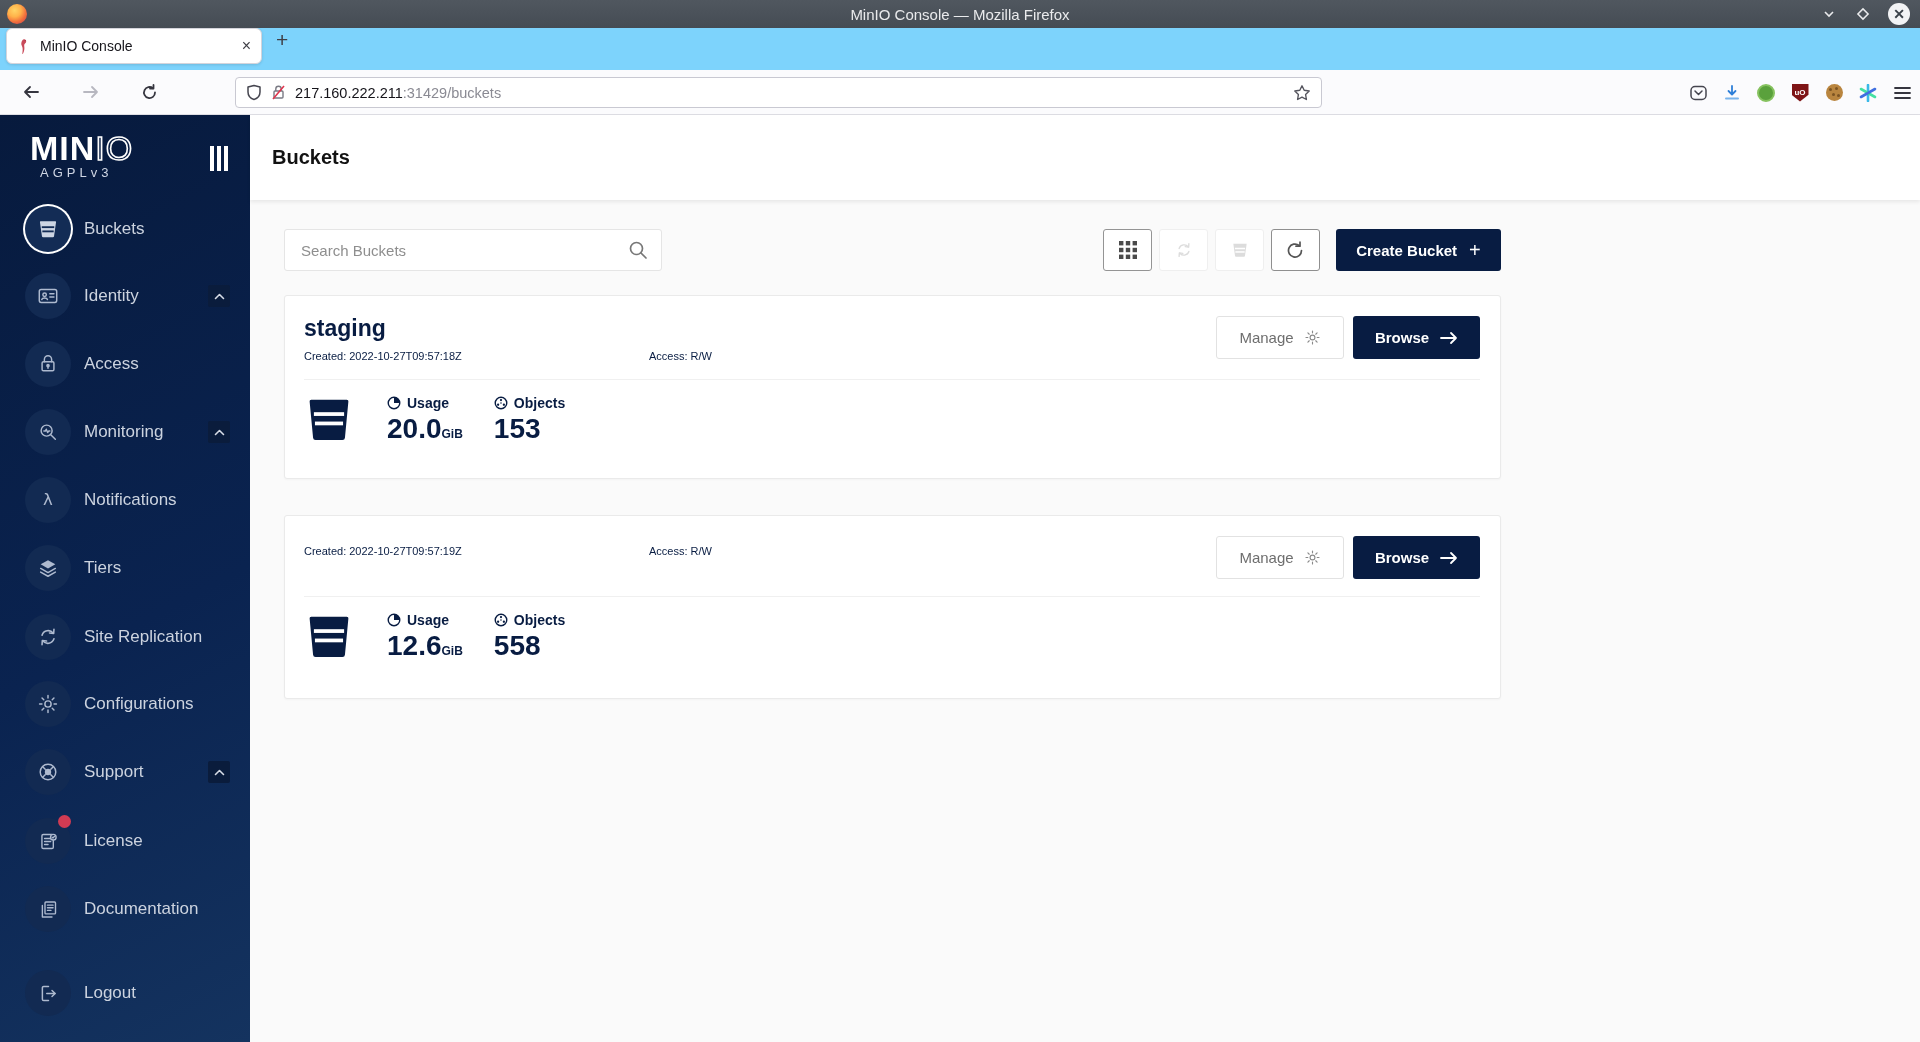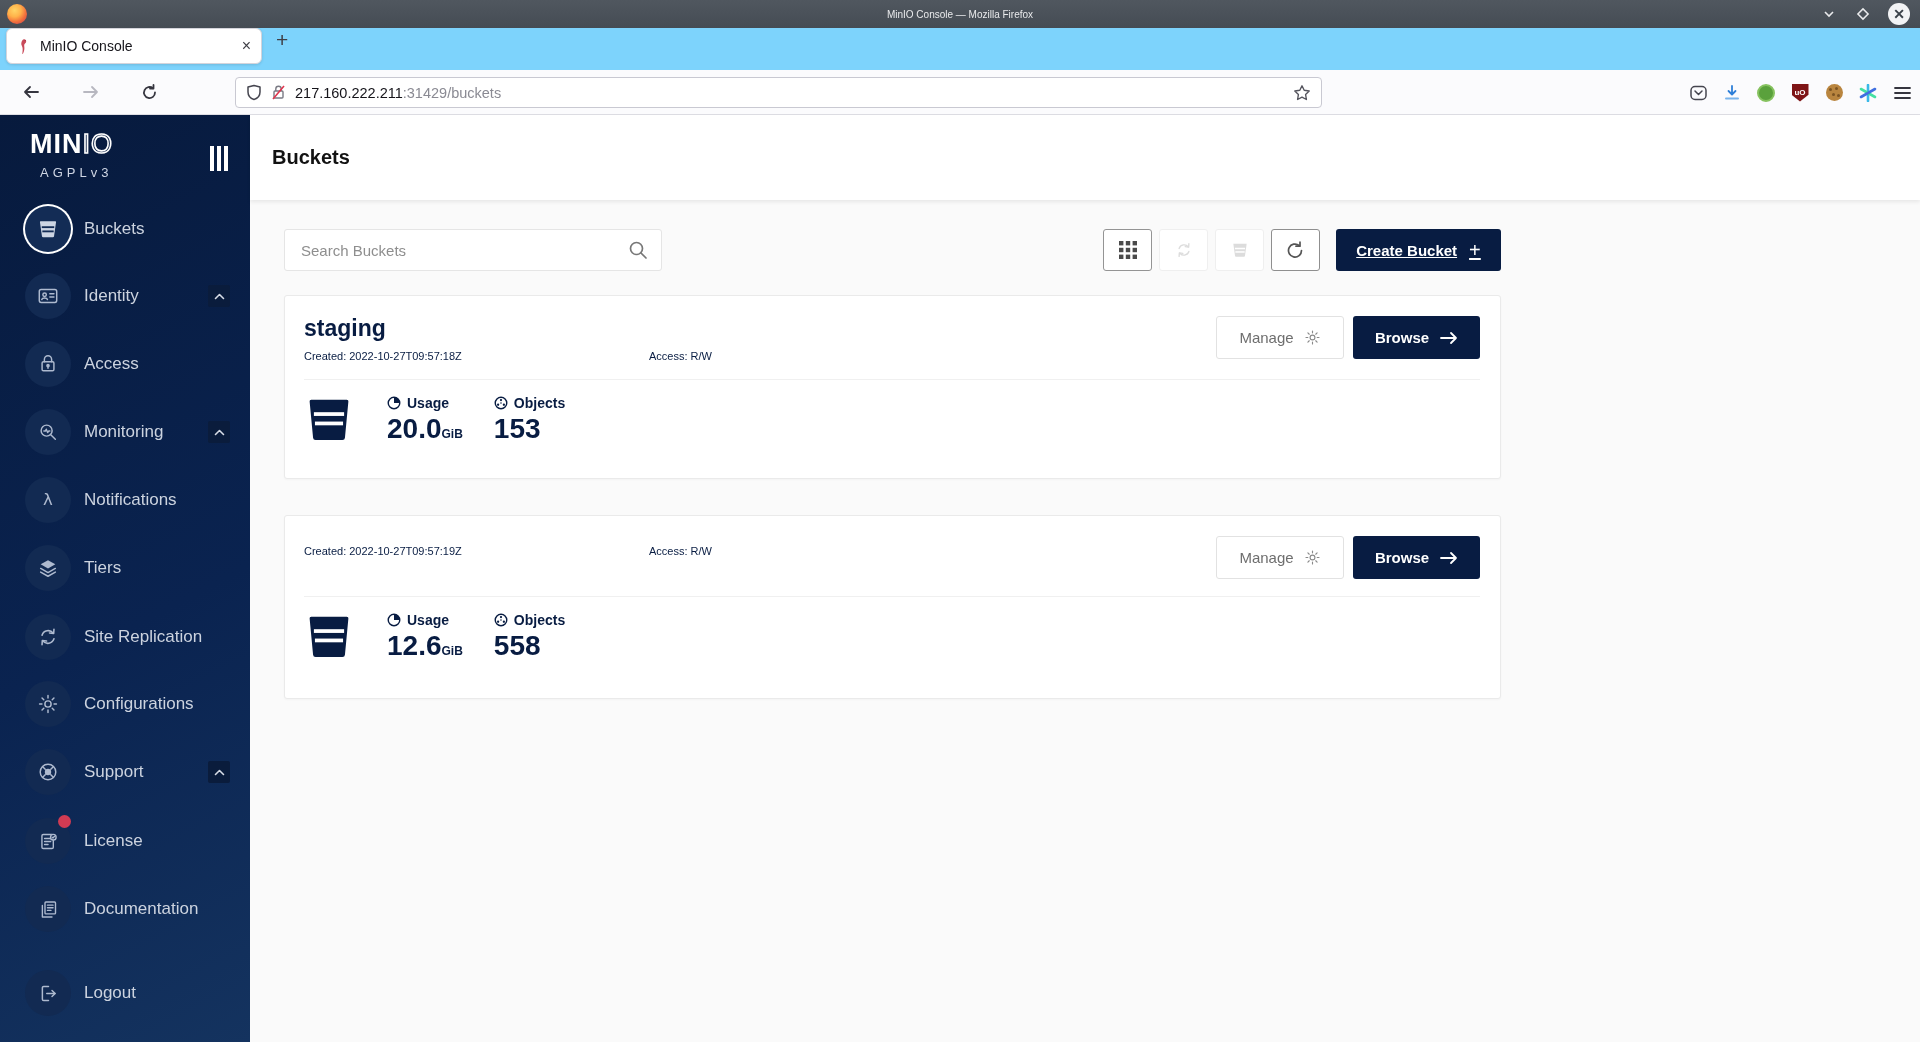--- a/index.html
+++ b/index.html
@@ -4,21 +4,21 @@
 <style>
   * { margin:0; padding:0; box-sizing:border-box; }
   html,body { width:1920px; height:1042px; overflow:hidden; }
   body { font-family:"Liberation Sans", sans-serif; background:#fafafa; }
   .stage { position:relative; width:1920px; height:1042px; }
 
   
   .titlebar { position:relative; height:28px; background:linear-gradient(#50575f,#454c54); display:flex; align-items:center; }
   .ff-logo { position:absolute; left:7px; top:4px; width:20px; height:20px; border-radius:50%;
              background:radial-gradient(circle at 38% 32%, #ffd567 0%, #ffb24a 35%, #f2703c 62%, #c03354 100%); }
-  .win-title { flex:1; text-align:center; color:#e9eaec; font-size:10px; }
+  .win-title { flex:1; text-align:center; color:#e9eaec; font-size:15px; }
   .win-controls { position:absolute; right:10px; top:0; height:28px; display:flex; align-items:center; gap:16px; }
   .win-btn { width:18px; height:18px; display:flex; align-items:center; justify-content:center; cursor:default; }
   .win-close { width:22px; height:22px; background:#f2f3f5; border-radius:50%; color:#3a4149; font-size:14px; font-weight:700; display:flex; align-items:center; justify-content:center; }
 
   
   .tabstrip { height:42px; background:#7dd3fc; display:flex; padding-left:6px; }
   .tab { width:256px; height:36px; margin-bottom:3px; background:#ffffff; border:1px solid #d4d4db; border-radius:6px;
          box-shadow:0 1px 3px rgba(0,0,0,.12); display:flex; align-items:center; padding:0 10px; gap:9px; }
   .tab-title { flex:1; font-size:14px; color:#15141a; white-space:nowrap; overflow:hidden; }
   .tab-close { color:#3f3f46; font-size:16px; line-height:1; }
@@ -39,21 +39,21 @@
   .cookie { width:17px; height:17px; border-radius:50%; background:#b9853f; position:relative; }
   .cookie i { position:absolute; width:3px; height:3px; border-radius:50%; background:#7c5423; }
   .greenext { width:18px; height:18px; border-radius:50%; background:#5aa13c; border:2px solid #86c25f; }
 
   
   .app { display:flex; height:927px; }
 
   
   .sidebar { position:relative; width:250px; height:927px; flex:0 0 250px;
              background:linear-gradient(152deg,#071a3d 0%, #0a2350 55%, #14335f 100%); overflow:hidden; }
-  .logo { position:absolute; left:30px; top:16px; color:#fff; font-size:27px; letter-spacing:1px; line-height:1; }
+  .logo { position:absolute; left:30px; top:16px; color:#fff; font-size:34px; letter-spacing:1px; line-height:1; }
   .logo b { font-weight:800; }
   .logo .io { font-weight:300; color:rgba(255,255,255,0); -webkit-text-stroke:1.6px #fff; }
   .logo-sub { position:absolute; left:40px; top:50px; color:#cfd6e4; font-size:13px; letter-spacing:4px; }
   .collapse { position:absolute; right:22px; top:31px; display:flex; gap:3px; }
   .collapse i { width:4px; height:25px; background:#fff; }
   .nav-item { position:absolute; left:0; width:250px; height:46px; display:flex; align-items:center; padding-left:25px; cursor:pointer; }
   .nav-circle { position:relative; width:46px; height:46px; border-radius:50%; background:#122a52; display:flex; align-items:center; justify-content:center; flex:0 0 46px; }
   .nav-circle.active { box-shadow:0 0 0 2px #ffffff; background:#132c55; }
   .nav-label { margin-left:13px; color:#ccd3df; font-size:17px; white-space:nowrap; }
   .chev { position:absolute; right:20px; width:22px; height:22px; background:#0a1c3c; border-radius:2px; display:flex; align-items:center; justify-content:center; }
@@ -69,21 +69,21 @@
   .search-wrap { position:relative; width:378px; height:42px; }
   .search-input { width:100%; height:100%; border:1px solid #e5e5e5; border-radius:3px; background:#fff; padding:0 44px 0 16px;
                   font-size:15px; color:#333; font-family:"Liberation Sans",sans-serif; outline:none; }
   .search-input::placeholder { color:#8e8e8e; }
   .search-ico { position:absolute; right:14px; top:11px; }
   .btn-group { display:flex; align-items:center; gap:7px; }
   .sq-btn { width:49px; height:42px; background:#fff; border:1px solid #949494; border-radius:3px; display:flex; align-items:center; justify-content:center; cursor:pointer; }
   .sq-btn.disabled { border-color:#efefef; cursor:default; }
   .create-btn { margin-left:9px; height:42px; width:165px; background:#081C42; border:none; border-radius:3px; color:#fff;
                 font-size:15px; font-weight:700; display:flex; align-items:center; justify-content:center; gap:12px; cursor:pointer;
-                font-family:"Liberation Sans",sans-serif;text-decoration:underline; }
+                font-family:"Liberation Sans",sans-serif; }
   .create-plus { font-size:20px; font-weight:400; line-height:1; }
 
   
   .card { width:1217px; height:184px; background:#fff; border:1px solid #eaeaea; border-radius:3px; margin-top:24px;
           padding:20px 20px 0 19px; box-shadow:0 1px 2px rgba(0,0,0,.03); }
   .card + .card { margin-top:36px; }
   .card-top { display:flex; justify-content:space-between; }
   .bucket-name { font-size:23px; font-weight:700; color:#081C42; line-height:1.1; }
   .meta { display:flex; margin-top:9px; font-size:11px; color:#081C42;justify-content:center; }
   .meta .created { width:345px; }

